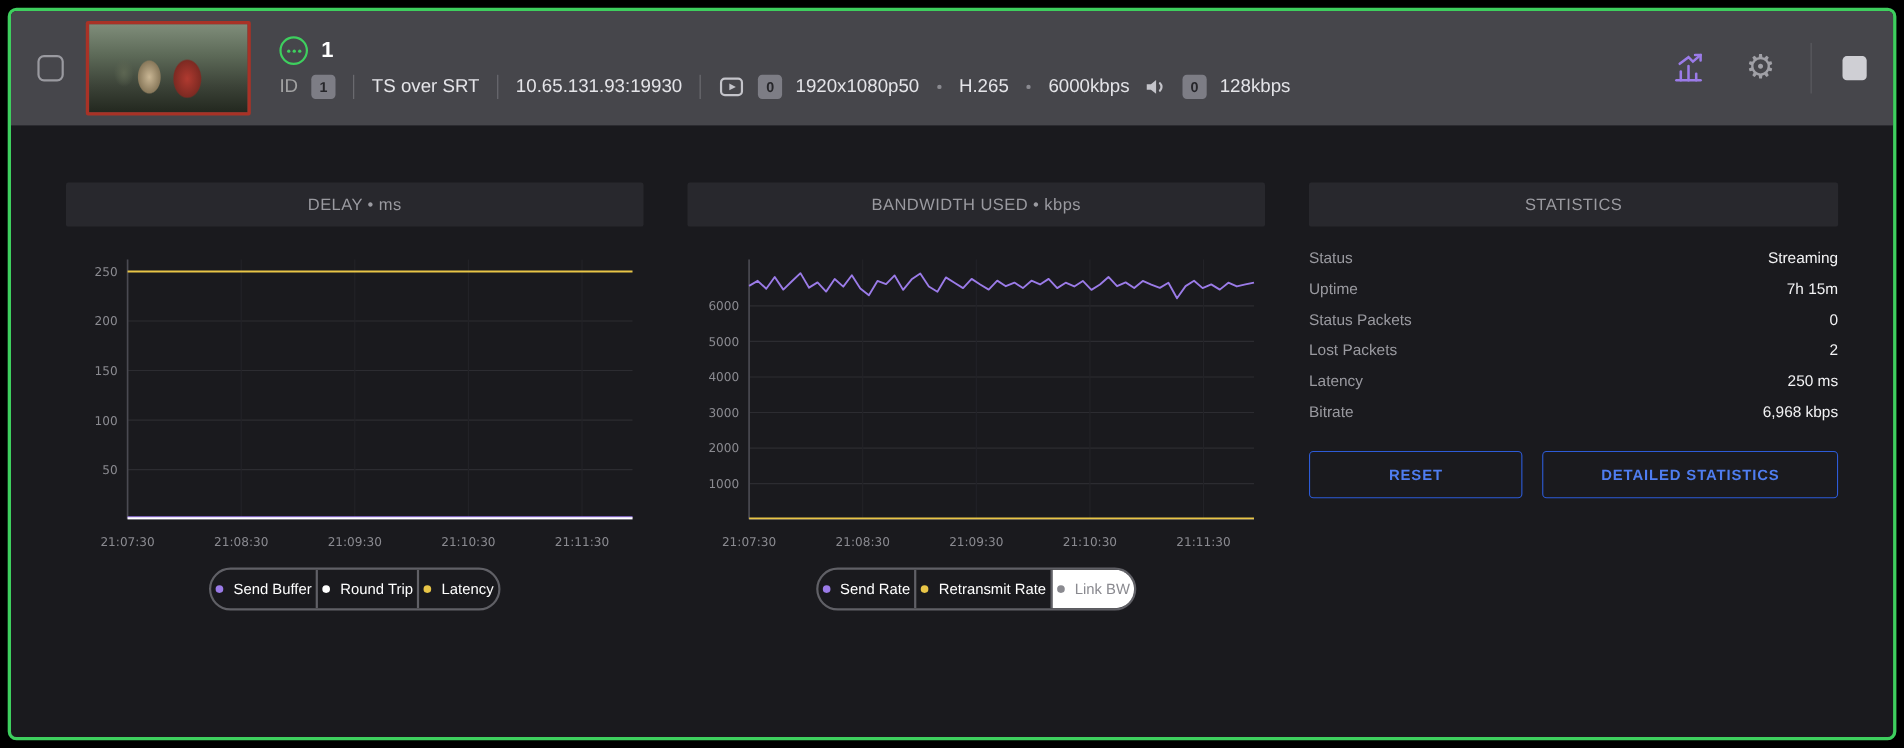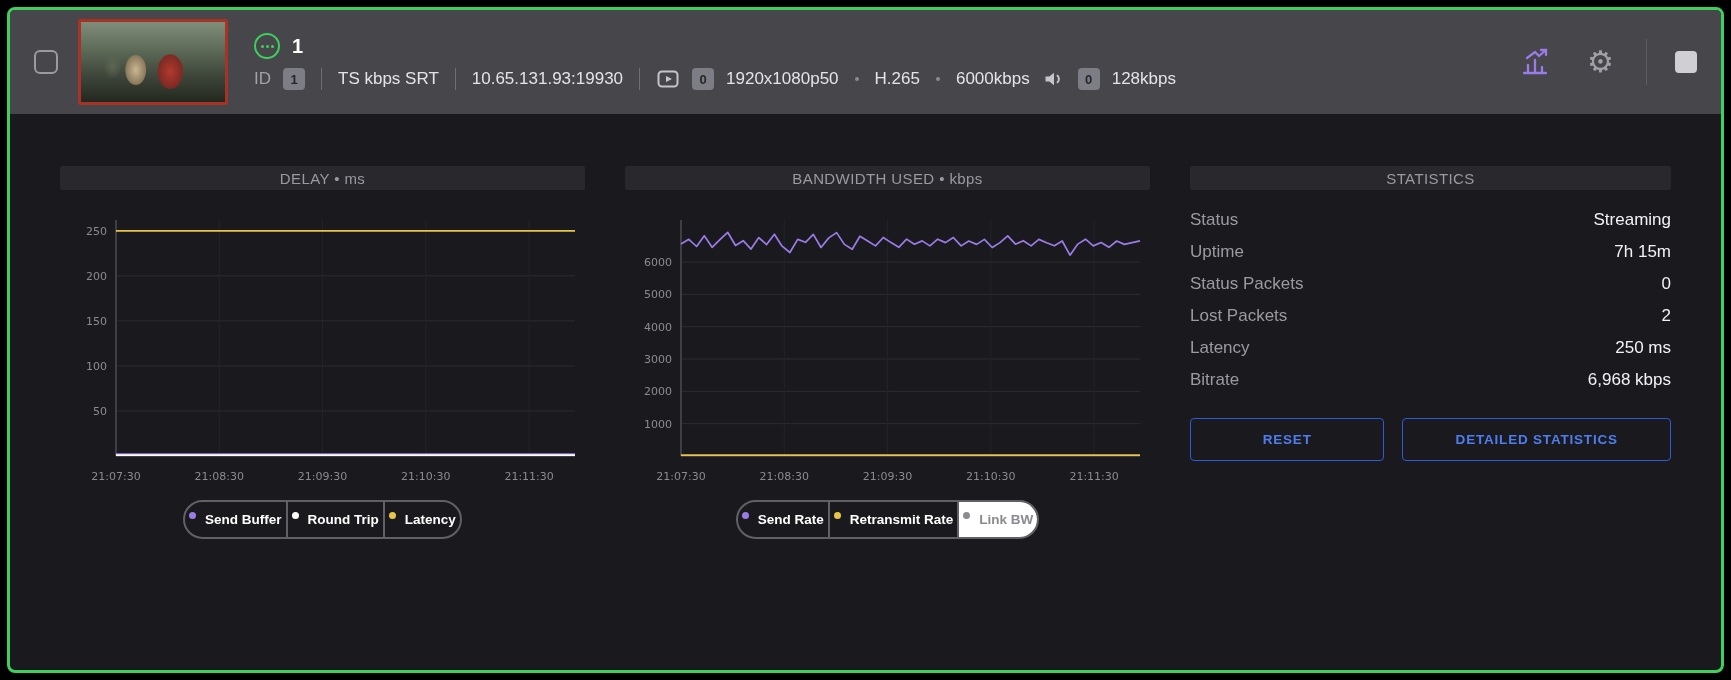--- a/index.html
+++ b/index.html
@@ -65,46 +65,46 @@
   }
 
   
   .main {
     display:grid;
     grid-template-columns:525px 525px 1fr;
     gap:40px;
     padding:52px 50px 0;
   }
   .panel-head {
-    height:24px; background:#28282d; border-radius:2px;
+    height:40px; background:#28282d; border-radius:2px;
     display:flex; align-items:center; justify-content:center;
     color:#9a9aa0; font-size:15px; letter-spacing:.4px;
   }
   .chart-svg { width:100%; height:auto; display:block; margin-top:14px; }
   .tick { fill:#8a8a90; font-size:11px; font-family:"DejaVu Sans",sans-serif; }
 
   .legend-wrap { display:flex; justify-content:center; margin-top:8px; }
   .legend {
     display:inline-flex; border:2px solid #606066; border-radius:22px;
     overflow:hidden; background:transparent;
   }
   .legend-item {
-    display:flex; align-items:flex-start; gap:9px; padding:10px 4px;
-    border-right:2px solid #606066; color:#fff; font-weight:bold; font-size:13.5px;
+    display:flex; align-items:center; gap:9px; padding:10px 4px;
+    border-right:2px solid #606066; color:#fff; font-weight:normal; font-size:13.5px;
     cursor:pointer; white-space:nowrap;
   }
   .legend-item:last-child { border-right:none; }
   .legend-item.disabled { background:#ffffff; color:#8a8a90; }
   .legend-item .dot { width:7px; height:7px; border-radius:50%; display:block; }
 
   
   .stats-rows { margin-top:14px; }
   .stat-row {
     display:flex; justify-content:space-between; align-items:center;
-    padding:6px 0; font-size:17px;
+    padding:6px 0; font-size:14px;
   }
   .stat-label { color:#9a9aa0; }
   .stat-value { color:#f2f2f4; }
   .stats-btns { display:flex; gap:18px; margin-top:22px; }
   .outline-btn {
     background:transparent; border:1px solid #2d5bd7; border-radius:4px;
     color:#4f7df0; font-weight:bold; font-size:13.5px; letter-spacing:.8px;
     padding:13px 22px; cursor:pointer; text-align:center;
     font-family:"Liberation Sans",sans-serif;
   }
@@ -127,21 +127,21 @@
               <i></i>
               <i></i>
               <i></i>
             </span>
           <span class="stream-title">1</span>
         </div>
         <div class="info-row">
           <span class="id-label">ID</span>
           <span class="badge">1</span>
           <span class="sep"></span>
-          <span>TS kbps SRT</span>
+          <span>TS over SRT</span>
           <span class="sep"></span>
           <span>10.65.131.93:19930</span>
           <span class="sep"></span>
           <span class="media-ico">
             <svg width="24" height="24" viewBox="0 0 24 24">
                 <rect x="2.5" y="4.5" width="19" height="15" rx="3.5" fill="none" stroke="#c4c4ca" stroke-width="2"></rect>
                 <path d="M10 9l6 3-6 3z" fill="#c4c4ca"></path>
               </svg>
           </span>
           <span class="badge">0</span>

